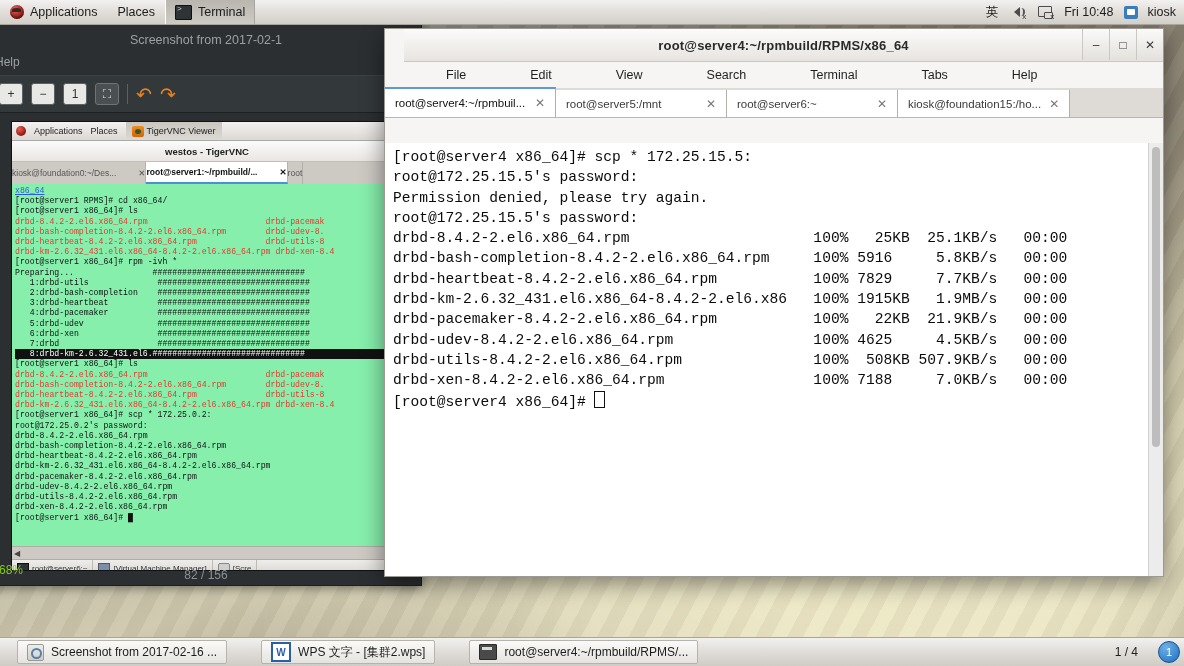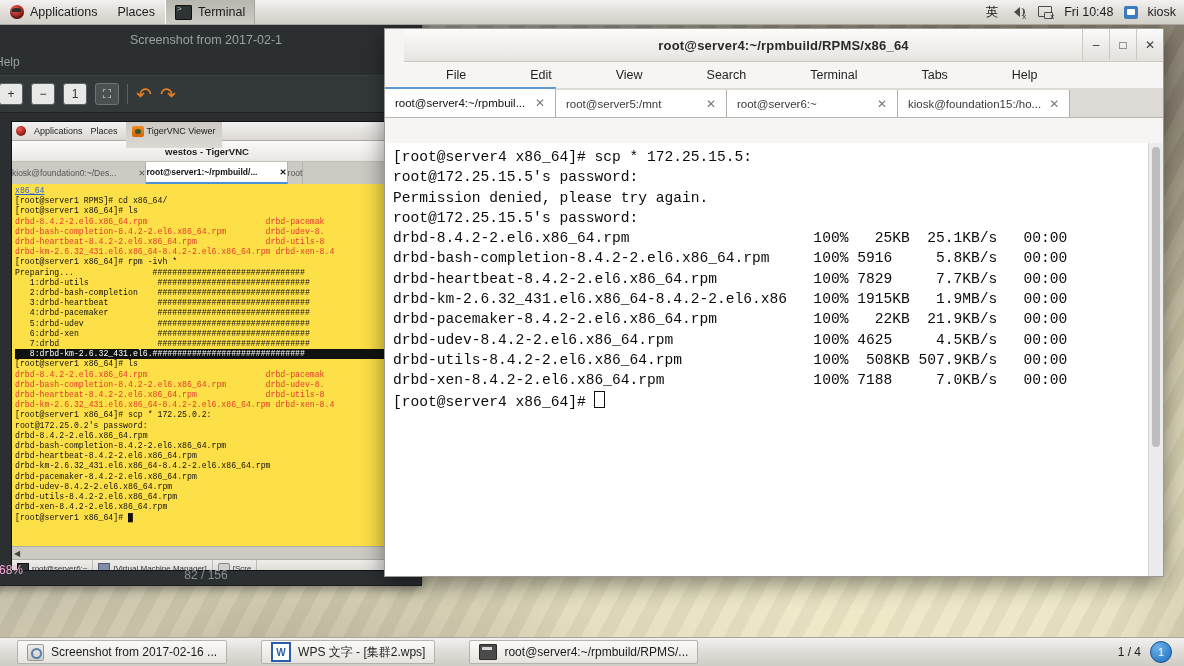--- a/index.html
+++ b/index.html
@@ -57,36 +57,36 @@
   }
   #shot-title{height:30px;line-height:30px;text-align:center;color:#9ba0a2;font-size:12.5px;}
   #shot-menu{height:20px;padding-left:4px;color:#9ba0a2;font-size:12px;border-bottom:1px solid #3c4244;}
   #shot-toolbar{height:36px;display:flex;align-items:center;gap:8px;padding:0 8px;border-bottom:1px solid #1d2123;background:#33383a;}
   .tb-btn{width:22px;height:20px;border:1px solid #5b6163;border-radius:3px;background:#e8e8e6;
           display:flex;align-items:center;justify-content:center;font-size:12px;color:#333;}
   .tb-btn.sel{background:#4a5052;border-color:#6d7476;color:#dcdcdc;}
   .tb-sep{width:1px;height:20px;background:#5b6163;}
   .arrow-u{color:#e98020;font-size:19px;line-height:19px;}
   #shot-img{position:absolute;left:20px;top:96px;width:390px;height:448px;background:#fff;border:1px solid #0f1213;overflow:hidden;}
-  #shot-zoom{position:absolute;left:8px;bottom:8px;color:#f9a8d4;font-size:12px;}
+  #shot-zoom{position:absolute;left:8px;bottom:8px;color:#84cc16;font-size:12px;}
   #shot-count{position:absolute;left:0;bottom:0;width:430px;text-align:center;color:#8c9193;font-size:12px;height:20px;line-height:20px;}
 
   
   .vnc-panel{height:18px;background:linear-gradient(#f3f2f1,#dcd8d3);border-bottom:1px solid #aaa;
              display:flex;align-items:center;font-size:9px;color:#222;gap:8px;padding-left:4px;}
   .vnc-logo{width:10px;height:10px;border-radius:50%;background:radial-gradient(circle at 35% 30%,#f05b52,#8b1a12 70%);}
-  .vnc-tigertab{display:flex;align-items:center;gap:3px;background:linear-gradient(#c9c5bf,#dcd8d3);padding:0 6px;height:34px;}
+  .vnc-tigertab{display:flex;align-items:center;gap:3px;background:linear-gradient(#c9c5bf,#dcd8d3);padding:0 6px;height:18px;}
   .tiger-ico{width:12px;height:11px;background:linear-gradient(#f28b1e,#d4640a);border-radius:2px;position:relative;}
   .tiger-ico:after{content:"";position:absolute;left:3px;top:3px;width:6px;height:5px;border-radius:50%;background:#2c5c2c;}
   .vnc-titlebar{height:20px;background:linear-gradient(#fbfbfa,#e9e6e2);border-bottom:1px solid #c2beb9;
                 font-size:9.5px;color:#222;display:flex;align-items:center;justify-content:center;font-weight:bold;}
   .vnc-tabs{height:22px;background:#cdc9c3;display:flex;align-items:stretch;font-size:8.5px;}
   .vnc-tab{display:flex;align-items:center;gap:22px;padding:0 0;color:#555;border-right:1px solid #b5b1ab;}
   .vnc-tab.act{background:#fff;color:#111;font-weight:bold;border-bottom:2px solid #4a90d9;}
-  .vnc-term{background:#fde047;height:358px;padding:2px 3px;font-family:"Liberation Mono",monospace;
+  .vnc-term{background:#86efac;height:358px;padding:2px 3px;font-family:"Liberation Mono",monospace;
             font-size:8.2px;line-height:10.2px;color:#111;overflow:hidden;position:relative;white-space:pre;}
   .r{color:#e23b2e;}
   .b{color:#2b5fd9;text-decoration:underline;}
   .inv{background:#111;color:#fff;}
   .vnc-scroll{height:12px;background:#cdc9c3;border-top:1px solid #b0aca6;display:flex;align-items:center;}
   .vnc-scroll span{font-size:8px;padding-left:2px;color:#444;}
   .vnc-taskbar{height:16px;background:linear-gradient(#efedea,#d8d4cf);border-top:1px solid #b0aca6;
                display:flex;align-items:center;font-size:8px;color:#333;}
   .vnc-task{display:flex;align-items:center;gap:3px;padding:0 5px;height:16px;border-right:1px solid #bdb9b3;}
   .mini-term{width:10px;height:9px;background:#2e3436;border:1px solid #111;}
@@ -128,21 +128,21 @@
   }
   .tbtn{display:flex;align-items:center;gap:7px;height:22px;padding:0 9px;margin:0 17px;
         background:linear-gradient(#fafaf9,#e6e3df);border:1px solid #b6b2ac;border-radius:2px;max-width:210px;
         overflow:hidden;white-space:nowrap;}
   .ic-shot{width:15px;height:15px;border-radius:2px;background:linear-gradient(#ededea,#cfcfca);border:1px solid #9a9a95;position:relative;}
   .ic-shot:after{content:"";position:absolute;left:3px;top:3px;width:7px;height:7px;border:2px solid #5a7fa8;border-radius:50%;}
   .ic-wps{width:16px;height:16px;background:#fff;border:2px solid #2a5fa8;display:flex;align-items:center;justify-content:center;
           color:#2a5fa8;font-weight:bold;font-size:10px;}
   .ic-term{width:16px;height:14px;background:#4a4a4a;border:1px solid #2b2b2b;border-radius:1px;position:relative;}
   .ic-term:after{content:"";position:absolute;left:2px;top:2px;width:10px;height:3px;background:#d9d9d9;}
-  #bp-right{margin-left:auto;display:flex;align-items:center;gap:9px;padding-right:12px;}
+  #bp-right{margin-left:auto;display:flex;align-items:center;gap:20px;padding-right:4px;}
   .ws-badge{width:20px;height:20px;border-radius:50%;background:radial-gradient(circle at 35% 28%,#6fb0e8,#1a6fc0);
             color:#fff;font-size:11px;display:flex;align-items:center;justify-content:center;border:1px solid #15538f;}
 </style>
 </head>
 <body>
 
 <div id="wallpaper"></div>
 
 <div id="top-panel">
   <div class="panel-btn">

